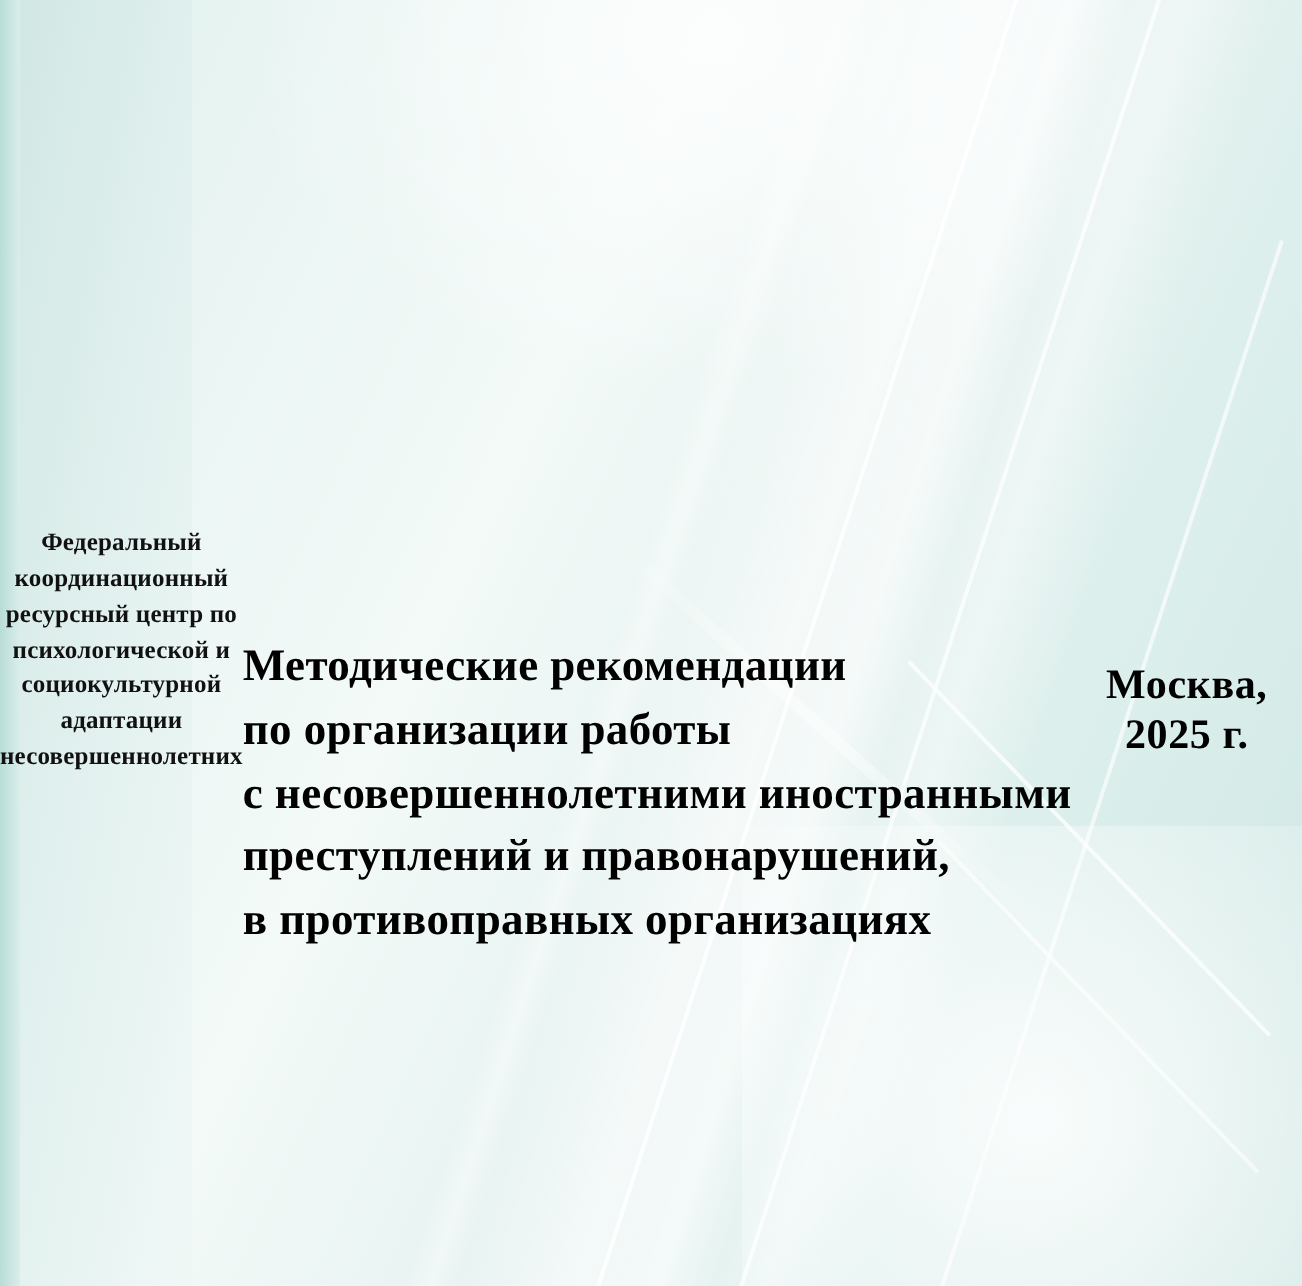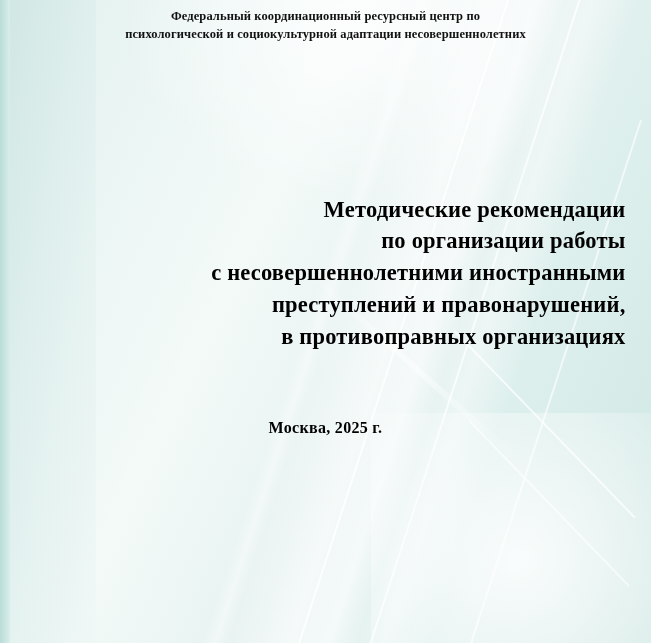--- a/index.html
+++ b/index.html
@@ -94,59 +94,59 @@
     height: 360px;
     background: radial-gradient(ellipse at center, rgba(255,255,255,.8) 0%, rgba(255,255,255,0) 70%);
     pointer-events: none;
   }
 
   
   .content {
     position: absolute;
     inset: 0;
     display: flex;
-    flex-direction: column;
+    flex-direction: row;
     align-items: center;
   }
 
   .org-block {
     margin-top: 8px;
     width: 560px;
     text-align: center;
     color: #111111;
     font-size: 12.5px;
     font-weight: bold;
     line-height: 1.42;
     letter-spacing: .1px;
   }
   .org-block .org-line {
     display: block;
   }
 
   .title-block {
     margin-top: 150px;
     width: 600px;
-    text-align: right;
+    text-align: left;
     color: #000000;
     font-size: 22.5px;
     font-weight: bold;
     line-height: 1.42;
     letter-spacing: .2px;
   }
   .title-block .title-line {
     display: block;
     white-space: nowrap;
   }
 
   .imprint {
     margin-top: 66px;
     width: 600px;
     text-align: center;
     color: #000000;
-    font-size: 16px;
+    font-size: 21px;
     font-weight: bold;
     letter-spacing: .3px;
   }
 </style>
 </head>
 <body>
 
 <div class="page">
 
   <div class="bg-base"></div>

